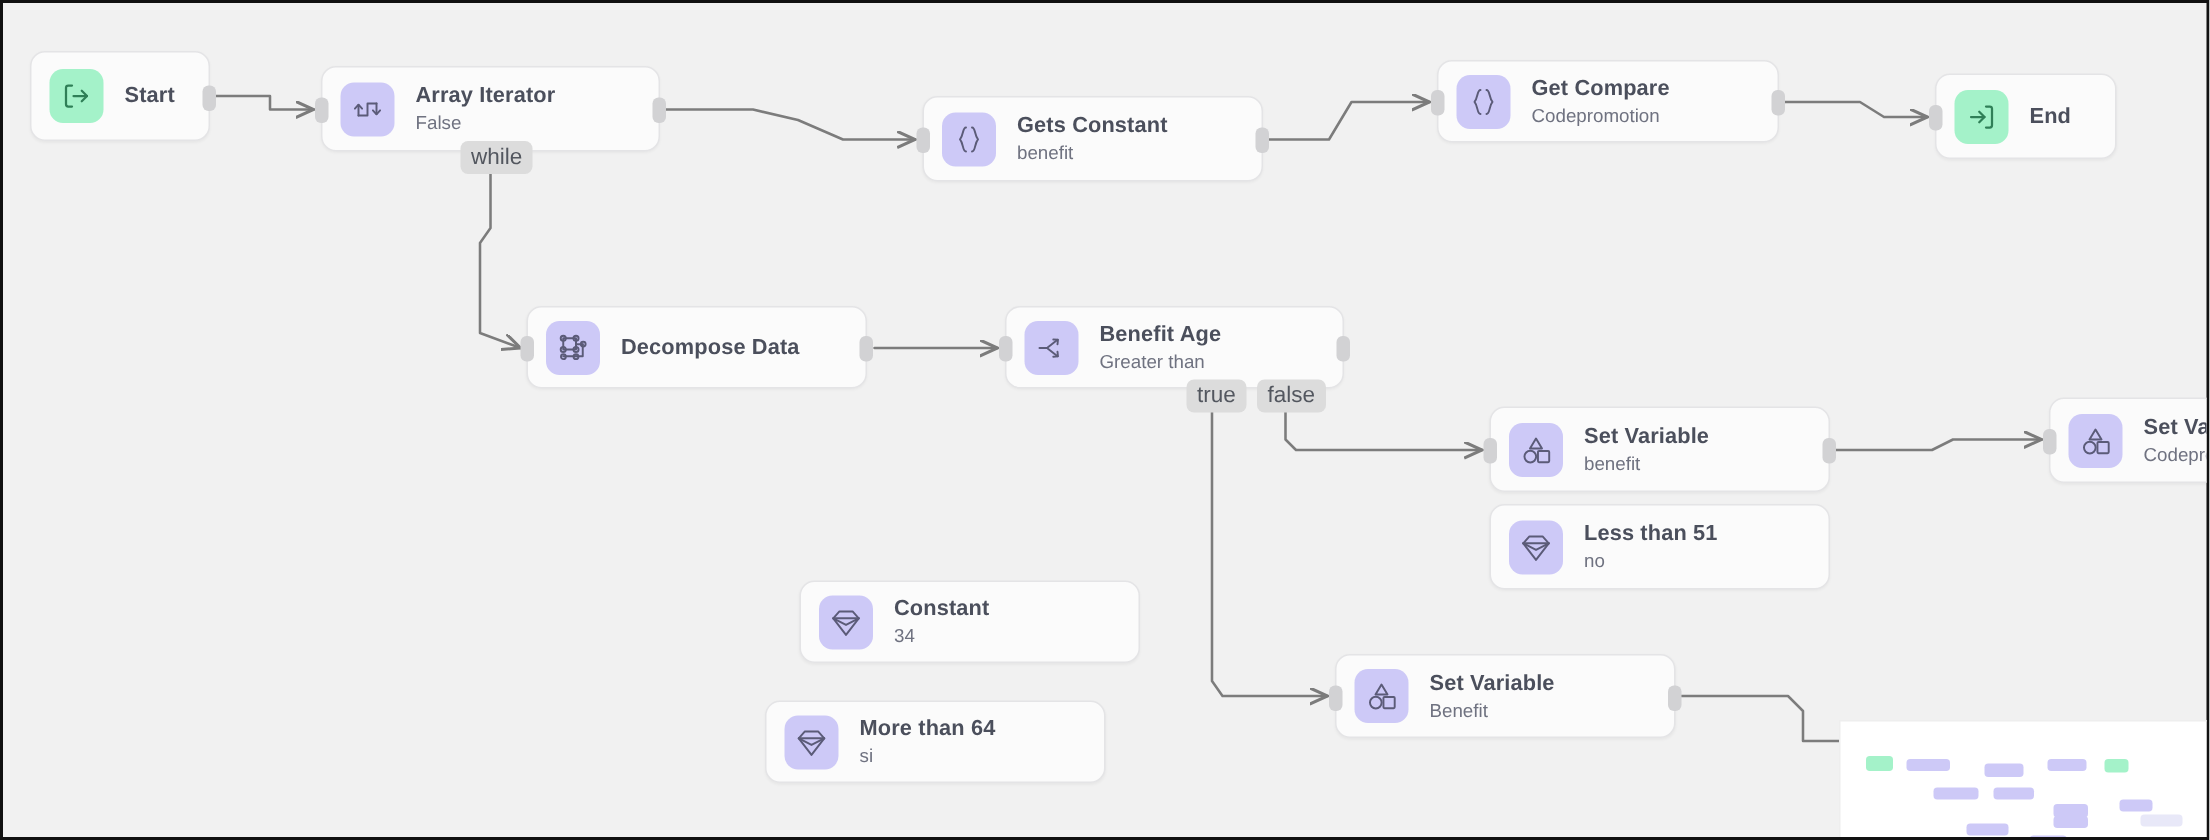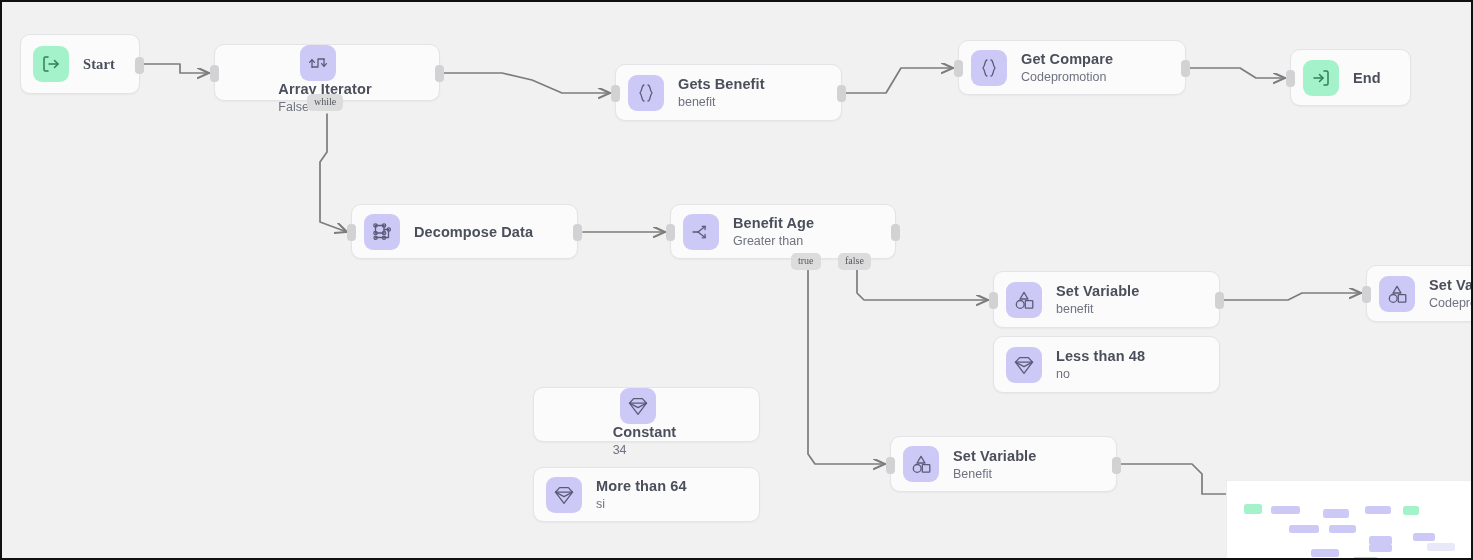--- a/index.html
+++ b/index.html
@@ -62,26 +62,25 @@
     width: 9px; height: 17px;
     background: #d2d2d4;
     border-radius: 4px;
   }
   .port.left  { left: -5px; }
   .port.right { right: -5px; }
   .pill {
     position: absolute;
     background: #dcdcdc;
     color: #53575f;
-    font-size: 10px;
+    font-size: 15px;
     border-radius: 5px;
     padding: 3px 7px 4px 7px;
     line-height: 1;
     white-space: nowrap;
-    font-family: Liberation Serif, serif;
   }
   #minimap {
     position: absolute;
     background: #ffffff;
     border: 1px solid #eeeeee;
     overflow: hidden;
   }
   .mini-node { position: absolute; border-radius: 2.5px; }
 </style>
 </head>
@@ -103,34 +102,34 @@
         <path d="M 325 112 L 325 150 L 318 160 L 318 220 L 345 230" fill="none" stroke="#7c7c7c" stroke-width="1.7" stroke-linecap="round" stroke-linejoin="round" marker-end="url(#arrow)"></path>
         <path d="M 581 230 L 663 230" fill="none" stroke="#7c7c7c" stroke-width="1.7" stroke-linecap="round" stroke-linejoin="round" marker-end="url(#arrow)"></path>
         <path d="M 855 268 L 855 291 L 862 298 L 960 298 L 986 298" fill="none" stroke="#7c7c7c" stroke-width="1.7" stroke-linecap="round" stroke-linejoin="round" marker-end="url(#arrow)"></path>
         <path d="M 1222 298 L 1286 298 L 1300 291 L 1359 291" fill="none" stroke="#7c7c7c" stroke-width="1.7" stroke-linecap="round" stroke-linejoin="round" marker-end="url(#arrow)"></path>
         <path d="M 806 268 L 806 452 L 813 462 L 883 462" fill="none" stroke="#7c7c7c" stroke-width="1.7" stroke-linecap="round" stroke-linejoin="round" marker-end="url(#arrow)"></path>
         <path d="M 1119 462 L 1190 462 L 1200 472 L 1200 492 L 1240 492" fill="none" stroke="#7c7c7c" stroke-width="1.7" stroke-linecap="round" stroke-linejoin="round"></path>
       </g>
   </svg>
 
   <div id="nodes">
-      <div class="node single" style="left: 18px; top: 32px; width: 120px; height: 60px; font-family: Liberation Serif, serif;">
+      <div class="node single" style="left: 18px; top: 32px; width: 120px; height: 60px;">
         <div class="iconbox green">
           <svg width="24" height="24" viewBox="0 0 24 24">
             <path stroke="#2f7f57" fill="none" stroke-width="1.5" stroke-linecap="round" stroke-linejoin="round" d="M9 5 H6.5 A1.5 1.5 0 0 0 5 6.5 V17.5 A1.5 1.5 0 0 0 6.5 19 H9"></path>
             <path stroke="#2f7f57" fill="none" stroke-width="1.5" stroke-linecap="round" stroke-linejoin="round" d="M10 12 H19"></path>
             <path stroke="#2f7f57" fill="none" stroke-width="1.5" stroke-linecap="round" stroke-linejoin="round" d="M15.5 8.5 L19 12 L15.5 15.5"></path>
           </svg>
         </div>
         <div class="labels">
           <div class="title">Start</div>
         </div>
         <div class="port right" style="top: 21.5px;"></div>
       </div>
-      <div class="node" style="left: 212px; top: 42px; width: 226px; height: 57px; flex-direction: column;">
+      <div class="node" style="left: 212px; top: 42px; width: 226px; height: 57px;">
         <div class="iconbox">
           <svg width="24" height="24" viewBox="0 0 24 24">
             <path stroke="#5b5b78" fill="none" stroke-width="1.3" stroke-linecap="round" stroke-linejoin="round" d="M6 16 V9"></path>
             <path stroke="#5b5b78" fill="none" stroke-width="1.3" stroke-linecap="round" stroke-linejoin="round" d="M3.6 11.4 L6 8.8 L8.4 11.4"></path>
             <path stroke="#5b5b78" fill="none" stroke-width="1.3" stroke-linecap="round" stroke-linejoin="round" d="M6 16 H12 V8 H18"></path>
             <path stroke="#5b5b78" fill="none" stroke-width="1.3" stroke-linecap="round" stroke-linejoin="round" d="M18 8 V15"></path>
             <path stroke="#5b5b78" fill="none" stroke-width="1.3" stroke-linecap="round" stroke-linejoin="round" d="M15.6 12.6 L18 15.2 L20.4 12.6"></path>
           </svg>
         </div>
         <div class="labels">
@@ -141,21 +140,21 @@
         <div class="port right" style="top: 20px;"></div>
       </div>
       <div class="node" style="left: 613px; top: 62px; width: 227px; height: 57px;">
         <div class="iconbox">
           <svg width="24" height="24" viewBox="0 0 24 24">
             <path stroke="#5b5b78" fill="none" stroke-width="1.3" stroke-linecap="round" stroke-linejoin="round" d="M10 4 C7.6 4 8.4 9.2 6 11.9 C8.4 14.6 7.6 20 10 20"></path>
             <path stroke="#5b5b78" fill="none" stroke-width="1.3" stroke-linecap="round" stroke-linejoin="round" d="M14 4 C16.4 4 15.6 9.2 18 11.9 C15.6 14.6 16.4 20 14 20"></path>
           </svg>
         </div>
         <div class="labels">
-          <div class="title">Gets Benefit</div>
+          <div class="title">Gets Constant</div>
           <div class="subtitle">benefit</div>
         </div>
         <div class="port left" style="top: 20px;"></div>
         <div class="port right" style="top: 20px;"></div>
       </div>
       <div class="node" style="left: 956px; top: 38px; width: 228px; height: 55px;">
         <div class="iconbox">
           <svg width="24" height="24" viewBox="0 0 24 24">
             <path stroke="#5b5b78" fill="none" stroke-width="1.3" stroke-linecap="round" stroke-linejoin="round" d="M10 4 C7.6 4 8.4 9.2 6 11.9 C8.4 14.6 7.6 20 10 20"></path>
             <path stroke="#5b5b78" fill="none" stroke-width="1.3" stroke-linecap="round" stroke-linejoin="round" d="M14 4 C16.4 4 15.6 9.2 18 11.9 C15.6 14.6 16.4 20 14 20"></path>
@@ -237,52 +236,52 @@
       </div>
       <div class="node" style="left: 991px; top: 334px; width: 227px; height: 57px;">
         <div class="iconbox">
           <svg width="26" height="26" viewBox="0 0 26 26">
             <path stroke="#5b5b78" fill="none" stroke-width="1.3" stroke-linecap="round" stroke-linejoin="round" d="M4.5 10.2 H21.5 L13 21.3 Z"></path>
             <path stroke="#5b5b78" fill="none" stroke-width="1.3" stroke-linecap="round" stroke-linejoin="round" d="M4.5 10.2 L8.6 5.6 H17.4 L21.5 10.2"></path>
             <path stroke="#5b5b78" fill="none" stroke-width="1.3" stroke-linecap="round" stroke-linejoin="round" d="M4.5 10.2 L13 14.6 L21.5 10.2"></path>
           </svg>
         </div>
         <div class="labels">
-          <div class="title">Less than 48</div>
+          <div class="title">Less than 51</div>
           <div class="subtitle">no</div>
         </div>
       </div>
       <div class="node" style="left: 1364px; top: 263px; width: 150px; height: 57px;">
         <div class="iconbox">
           <svg width="26" height="26" viewBox="0 0 26 26">
             <path stroke="#5b5b78" fill="none" stroke-width="1.3" stroke-linecap="round" stroke-linejoin="round" d="M13 5.4 L17 12 H9 Z"></path>
             <circle cx="9.2" cy="17.4" r="3.9" stroke="#5b5b78" fill="none" stroke-width="1.3" stroke-linecap="round" stroke-linejoin="round"></circle>
             <rect x="14.3" y="13.6" width="7.5" height="7.5" rx="0.7" stroke="#5b5b78" fill="none" stroke-width="1.3" stroke-linecap="round" stroke-linejoin="round"></rect>
           </svg>
         </div>
         <div class="labels">
           <div class="title">Set Va</div>
           <div class="subtitle">Codepro</div>
         </div>
         <div class="port left" style="top: 20px;"></div>
       </div>
-      <div class="node" style="left: 531px; top: 385px; width: 227px; height: 55px; flex-direction: column;">
+      <div class="node" style="left: 531px; top: 385px; width: 227px; height: 55px;">
         <div class="iconbox">
           <svg width="26" height="26" viewBox="0 0 26 26">
             <path stroke="#5b5b78" fill="none" stroke-width="1.3" stroke-linecap="round" stroke-linejoin="round" d="M4.5 10.2 H21.5 L13 21.3 Z"></path>
             <path stroke="#5b5b78" fill="none" stroke-width="1.3" stroke-linecap="round" stroke-linejoin="round" d="M4.5 10.2 L8.6 5.6 H17.4 L21.5 10.2"></path>
             <path stroke="#5b5b78" fill="none" stroke-width="1.3" stroke-linecap="round" stroke-linejoin="round" d="M4.5 10.2 L13 14.6 L21.5 10.2"></path>
           </svg>
         </div>
         <div class="labels">
           <div class="title">Constant</div>
           <div class="subtitle">34</div>
         </div>
       </div>
-      <div class="node" style="left: 531px; top: 465px; width: 227px; height: 55px; align-items: center;">
+      <div class="node" style="left: 508px; top: 465px; width: 227px; height: 55px; align-items: center;">
         <div class="iconbox">
           <svg width="26" height="26" viewBox="0 0 26 26">
             <path stroke="#5b5b78" fill="none" stroke-width="1.3" stroke-linecap="round" stroke-linejoin="round" d="M4.5 10.2 H21.5 L13 21.3 Z"></path>
             <path stroke="#5b5b78" fill="none" stroke-width="1.3" stroke-linecap="round" stroke-linejoin="round" d="M4.5 10.2 L8.6 5.6 H17.4 L21.5 10.2"></path>
             <path stroke="#5b5b78" fill="none" stroke-width="1.3" stroke-linecap="round" stroke-linejoin="round" d="M4.5 10.2 L13 14.6 L21.5 10.2"></path>
           </svg>
         </div>
         <div class="labels">
           <div class="title">More than 64</div>
           <div class="subtitle">si</div>

